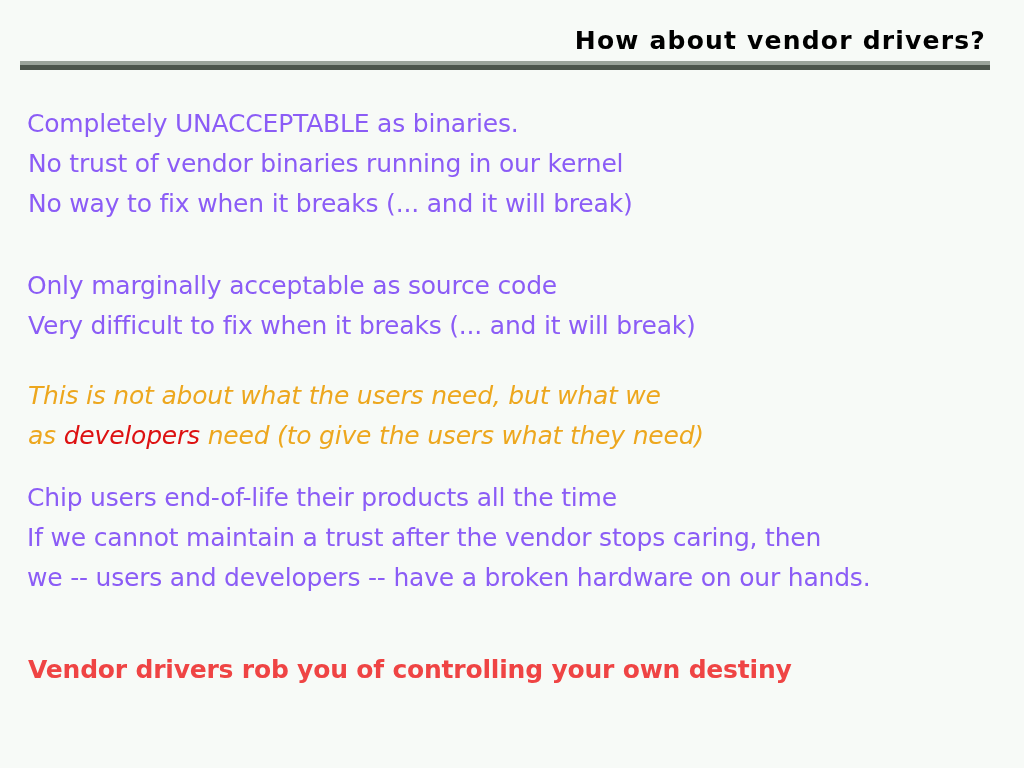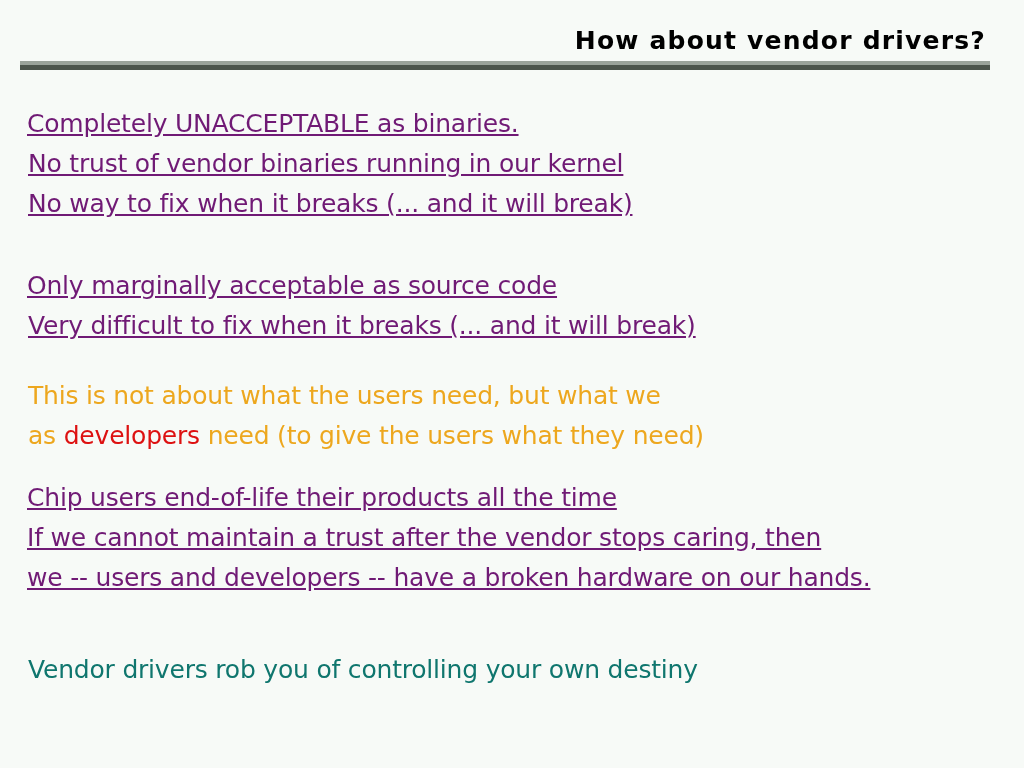--- a/index.html
+++ b/index.html
@@ -80,23 +80,23 @@
     font-family: "DejaVu Sans", sans-serif;
     font-size: 25px;
     line-height: 40px;
     white-space: nowrap;
     letter-spacing: -0.2px;
   }
 
   .indent-0 { margin-left: 27px; }
   .indent-1 { margin-left: 28px; }
 
-  .c-blue   { color: #701a75; text-decoration: underline; }
-  .c-orange { color: #eda71e; }
-  .c-red    { color: #0f766e; }
+  .c-blue   { color: #8b5cf6; }
+  .c-orange { color: #eda71e; font-style: italic; }
+  .c-red    { color: #ef4444; font-weight: bold; }
 
   .gap-lg { height: 42px; }
   .gap-md { height: 30px; }
   .gap-sm { height: 22px; }
   .gap-xl { height: 52px; }
 
   .inline-red { color: #dd1111; text-align: right; }
 </style>
 </head>
 <body>

